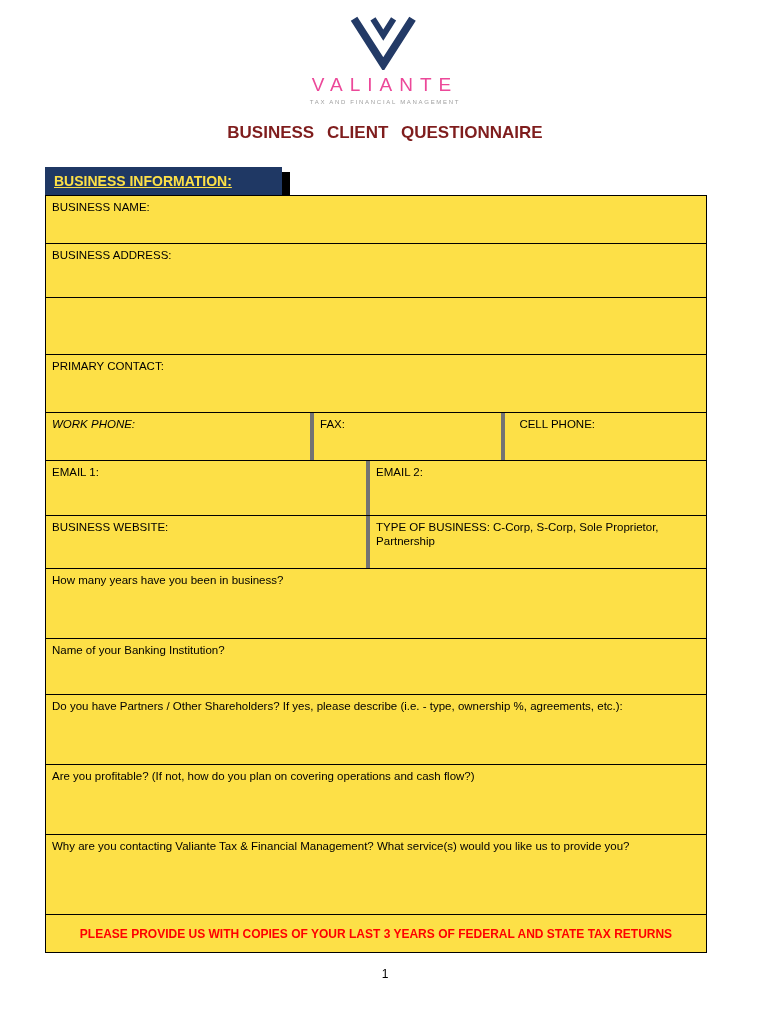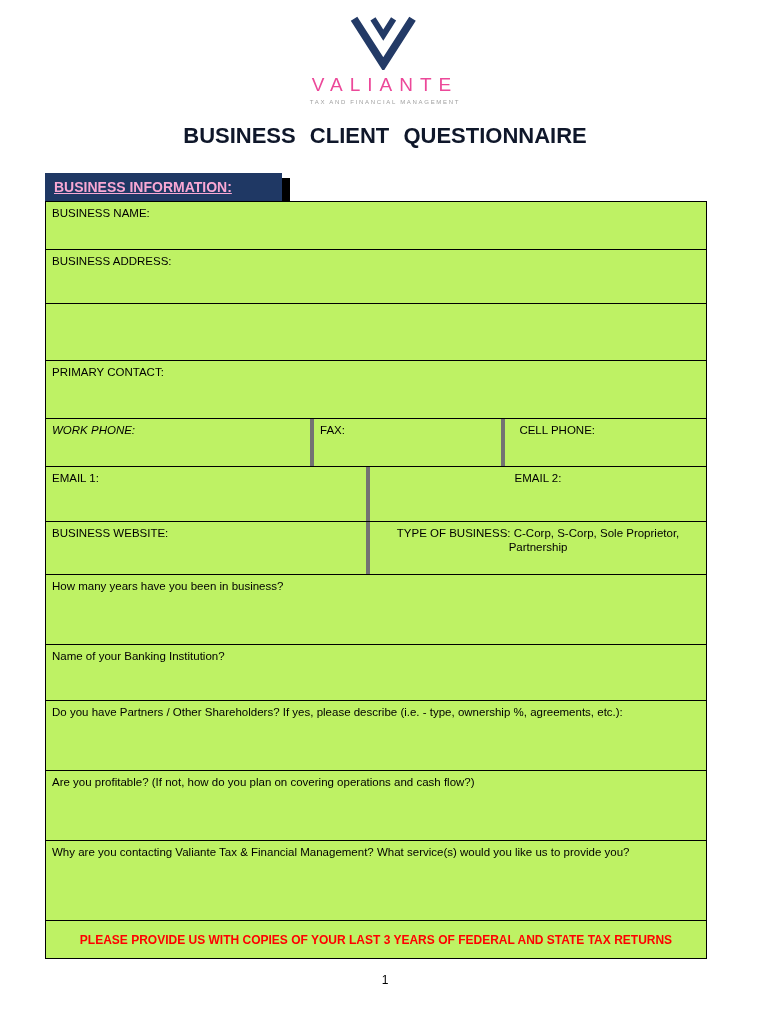--- a/index.html
+++ b/index.html
@@ -10,43 +10,43 @@
   .logo-wrap { text-align:center; padding-top:14px; }
   .logo-svg { display:block; margin:0 auto; }
   .brand {
     font-size:19px; letter-spacing:7px; color:#ec4899; margin-top:4px;
     font-weight:400;
   }
   .tagline {
     font-size:6px; letter-spacing:1.7px; color:#a0a0a0; margin-top:3px;
   }
   .doc-title {
-    text-align:center; color:#0f172a; font-weight:700; font-size:22px;
+    text-align:center; color:#7f1d1d; font-weight:700; font-size:17px;
     word-spacing:8px; margin-top:18px;
   }
   .section-heading-wrap { margin:24px 0 0 45px; height:28px; }
   .section-heading {
-    display:inline-block; background:#1F3864; color:#f9a8d4;
+    display:inline-block; background:#1F3864; color:#fde047;
     font-weight:700; font-size:14px; text-decoration:underline;
     height:28px; line-height:28px; width:237px; padding-left:9px;
     box-shadow:8px 5px 0 0 #000;
     box-sizing:border-box;
   }
   .form-table {
     width:660px; margin-left:45px; border:1px solid #000;
-    background:#bef264; position:relative; z-index:2;
+    background:#fde047; position:relative; z-index:2;
   }
   .frow { display:flex; border-bottom:1px solid #000; box-sizing:border-box; }
   .frow:last-child { border-bottom:none; }
   .fcell { box-sizing:border-box; padding:4px 6px; font-size:11.5px; overflow:hidden; }
   .fcell + .fcell { border-left:4px solid #737373; }
   .flabel { display:block; line-height:1.25; }
   .w100 { width:100%; }
   .w40 { width:40%;font-style:italic; } .w29 { width:29%; } .w31 { width:31%;padding-left:14px; }
-  .w485 { width:48.5%; } .w515 { width:51.5%;text-align:center; }
+  .w485 { width:48.5%; } .w515 { width:51.5%; }
   .h48{height:48px}.h54{height:54px}.h57{height:57px}.h58{height:58px}
   .h55{height:55px}.h53{height:53px}.h56{height:56px}.h70{height:70px}
   .h80{height:80px}.h37{height:37px}
   .notice-row { display:flex; align-items:center; justify-content:center; }
   .notice-text {
     color:#FF0000; font-weight:700; font-size:12px; text-align:center; width:100%;
   }
   .page-num { text-align:center; margin-top:14px; font-size:12px; color:#000; }
 </style>
 </head>

